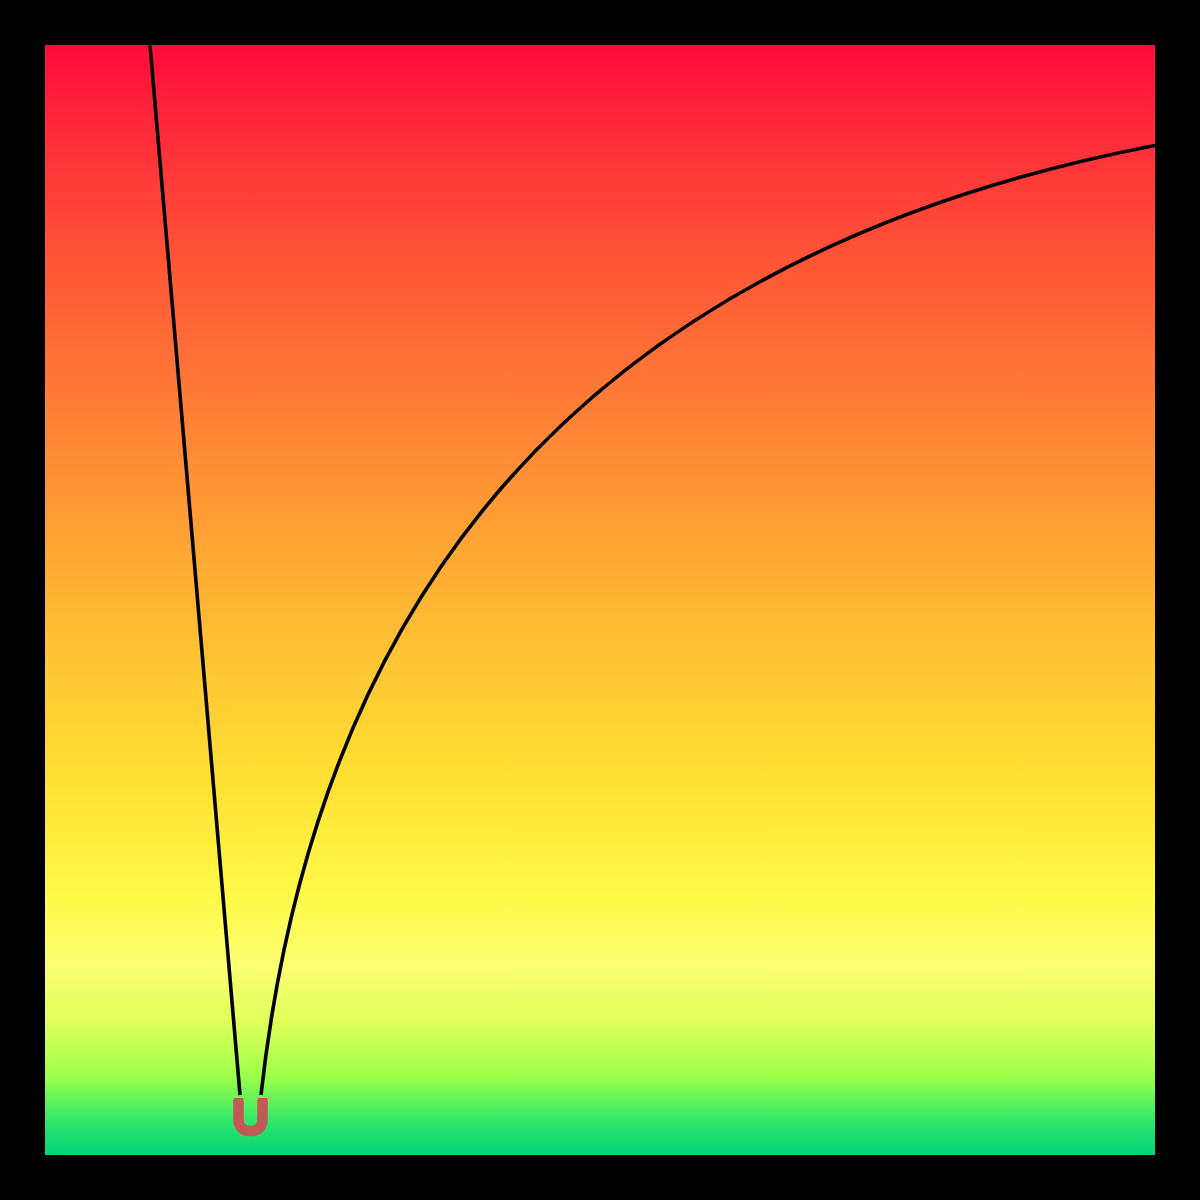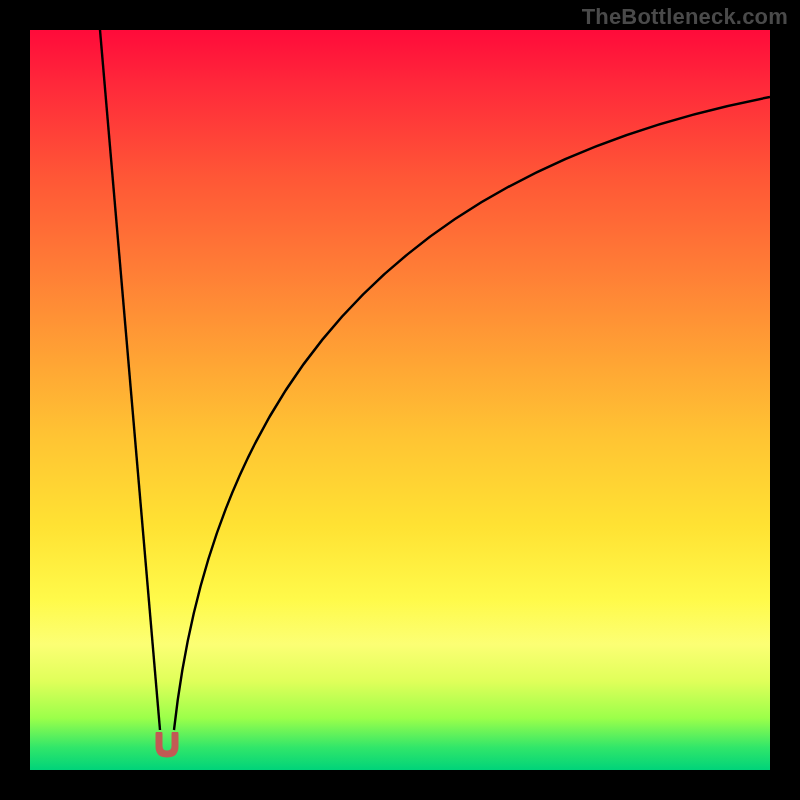--- a/index.html
+++ b/index.html
@@ -68,21 +68,20 @@
     top: 702px;
     pointer-events: none;
   }
   .valley svg { display:block; }
 </style>
 </head>
 <body>
 
 <div class="frame">
 
-  <div class="watermark">TheBottleneck.com</div>
 
   <div class="plot-area">
     <div class="gradient-bg"></div>
 
     <svg class="curves" viewBox="0 0 740 740" preserveAspectRatio="none">
 
       <path d="M 70 0
                C 85 160, 105 430, 130 700" stroke="#000" stroke-width="2.4" fill="none"></path>
 
       <path d="M 144 700

